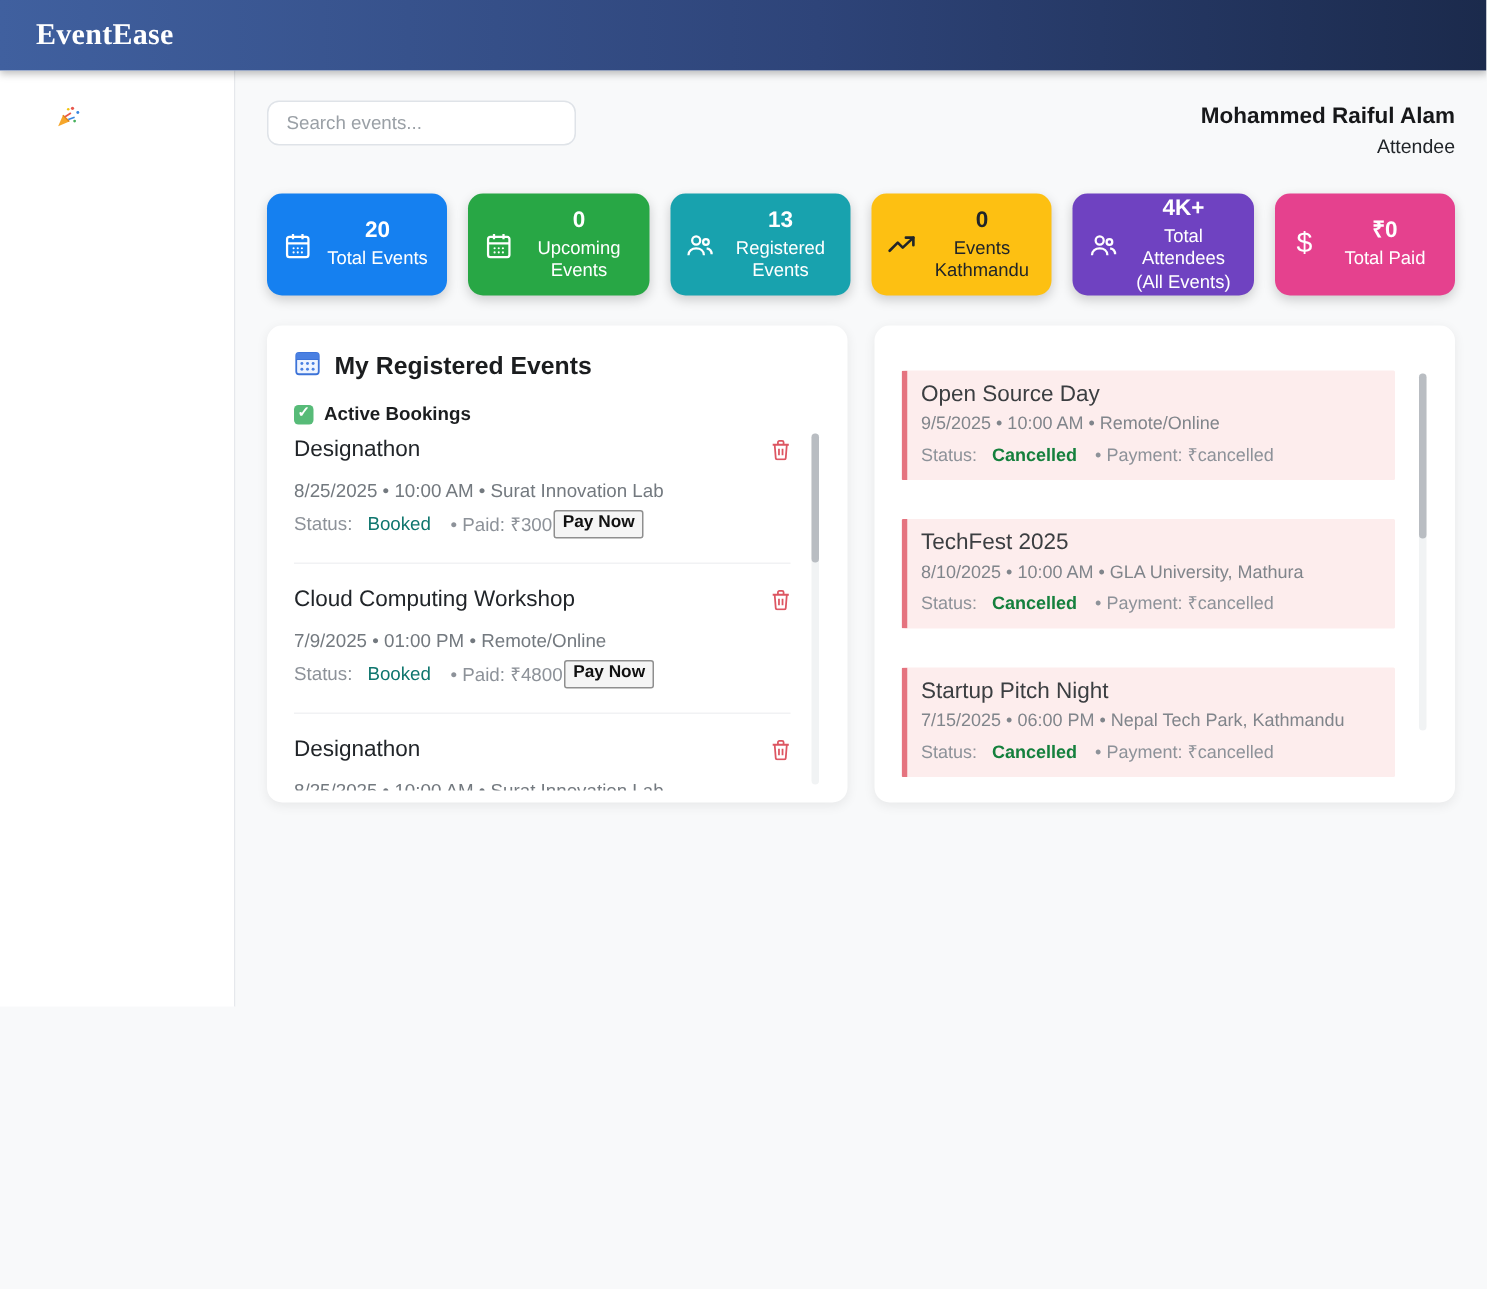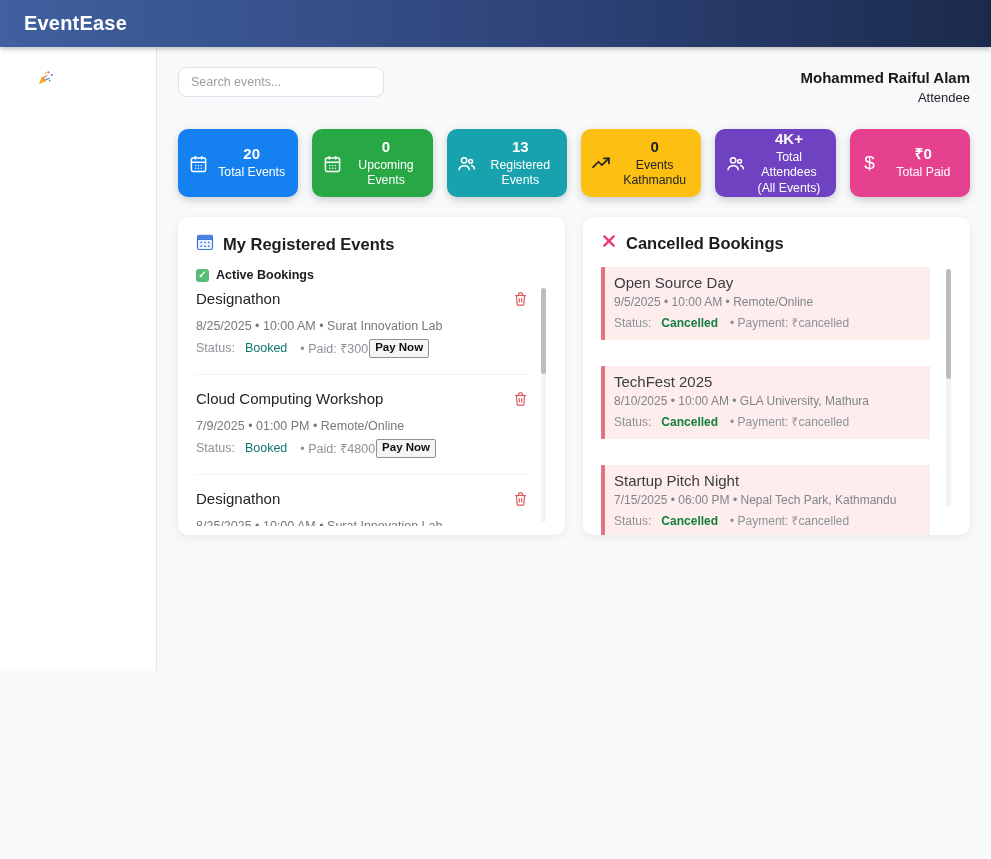--- a/index.html
+++ b/index.html
@@ -1,24 +1,25 @@
 <!DOCTYPE html>
 <html><head>
 <meta charset="utf-8">
 <style>
   * { box-sizing: border-box; margin: 0; padding: 0; }
   html, body { width: 991px; height: 859px; overflow: hidden; }
   body { font-family: "Liberation Sans", sans-serif; background: #f8f9fa; }
 
   
   .navbar {
-    height: 47px; display: flex; 
+    height: 47px; display: flex; align-items: center;
     background: linear-gradient(90deg, #40609f 0%, #2e4479 55%, #1b2a4c 100%);
-    padding: 12px 28px 0 24px; position: relative; z-index: 5;
+    padding: 0 28px 0 24px; position: relative; z-index: 5;
     box-shadow: 0 2px 5px rgba(0,0,0,.25);
+    font-family: Liberation Serif, serif;
   }
   .brand { color: #fff; font-size: 20px; font-weight: bold; letter-spacing: .2px; cursor: pointer; }
   .nav-links { margin-left: auto; display: flex; gap: 37px; align-items: center; }
   .nav-link { color: #fff; font-size: 13px; font-weight: bold; cursor: pointer; white-space: nowrap; }
 
   
   .layout { display: flex; height: 624px; }
   .sidebar {
     width: 157px; background: #fff; border-right: 1px solid #e6e8ec;
     padding: 20px 14px 0 14px; flex: 0 0 157px;
@@ -329,28 +330,20 @@
     <div class="reg-meta">8/25/2025 • 10:00 AM • Surat Innovation Lab</div>
 
   </div>
             <div class="vscroll-track reg-track">
             <div class="vscroll-thumb" style="top:0;height:86px;"></div>
           </div>
           </div>
       </div>
 
       <div class="panel">
-        <div class="panel-header">
-          <span>
-            <svg width="16" height="16" viewBox="0 0 24 24" fill="none" stroke="#e8357f" stroke-width="3.4" stroke-linecap="round">
-              <path d="M5 5 L19 19 M19 5 L5 19"></path>
-            </svg>
-          </span>
-          <span>Cancelled Bookings</span>
-        </div>
         <div class="can-list" id="can-list">
 
         <div class="can-item">
     <div class="can-name">Open Source Day</div>
     <div class="can-meta">9/5/2025 • 10:00 AM • Remote/Online</div>
     <div class="can-status">
       <span>Status:</span>
       <span class="st-cancelled">Cancelled</span>
       <span>• Payment: ₹cancelled</span>
     </div>

